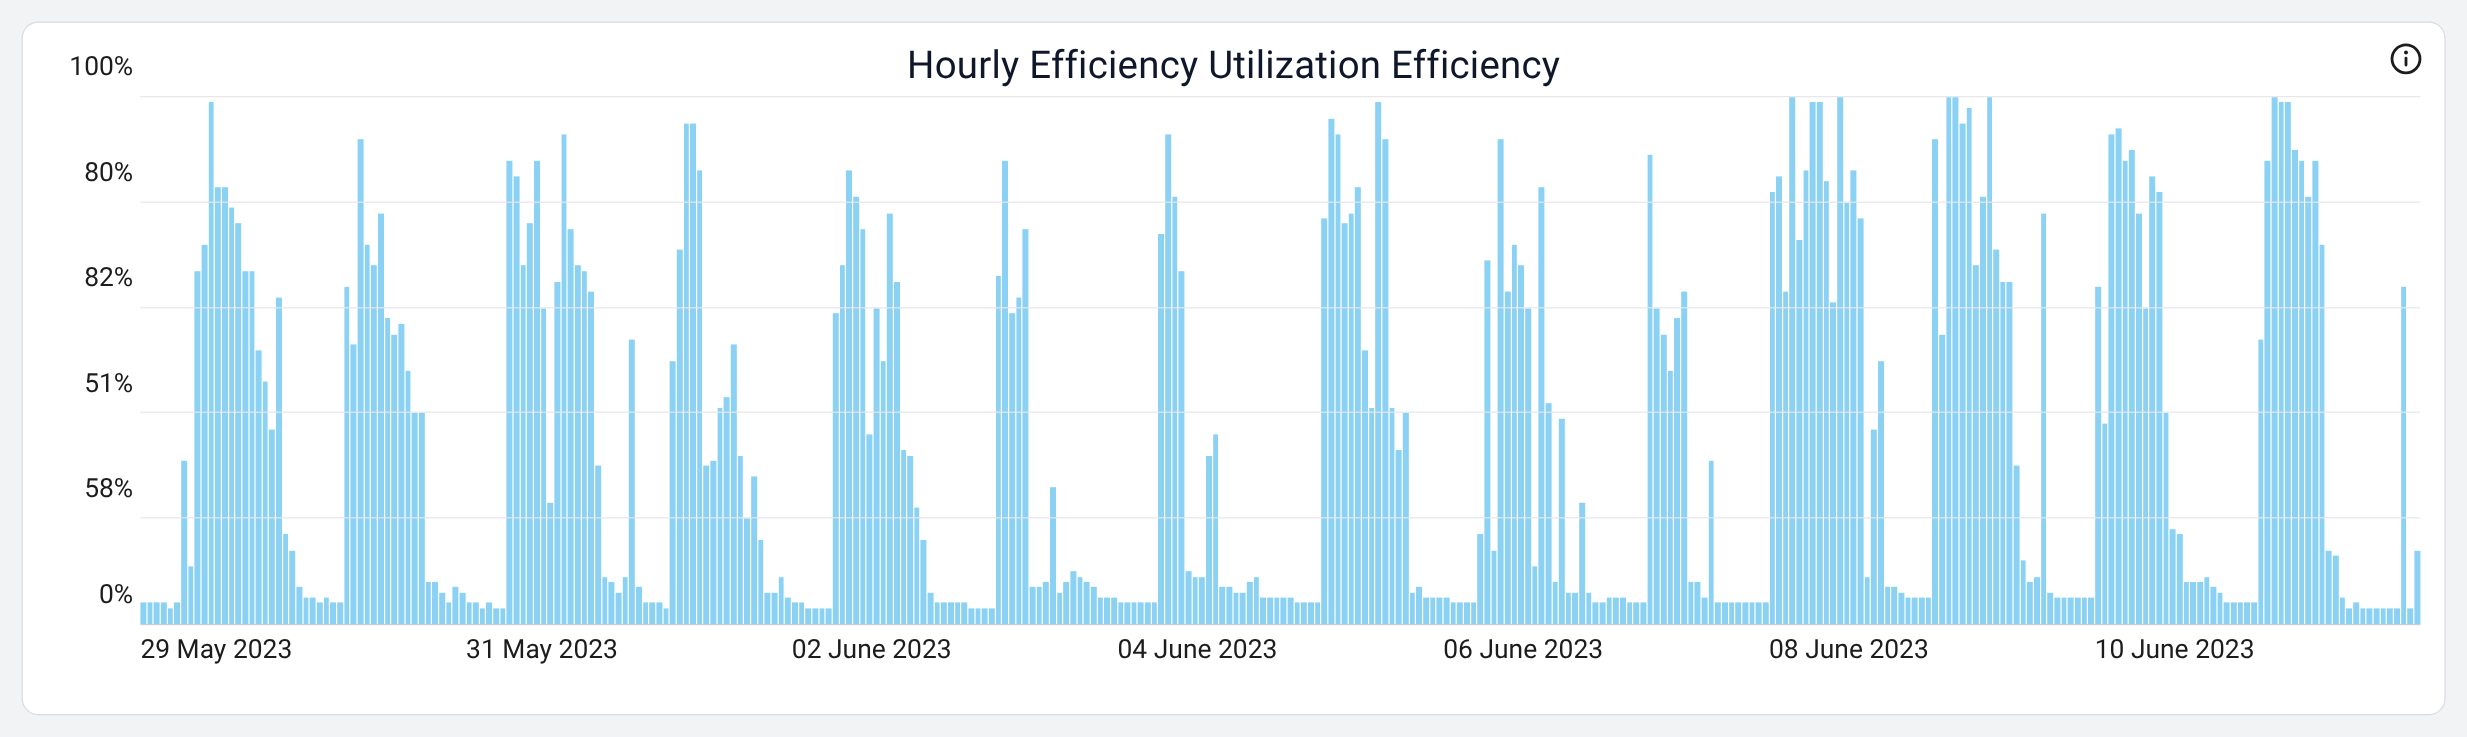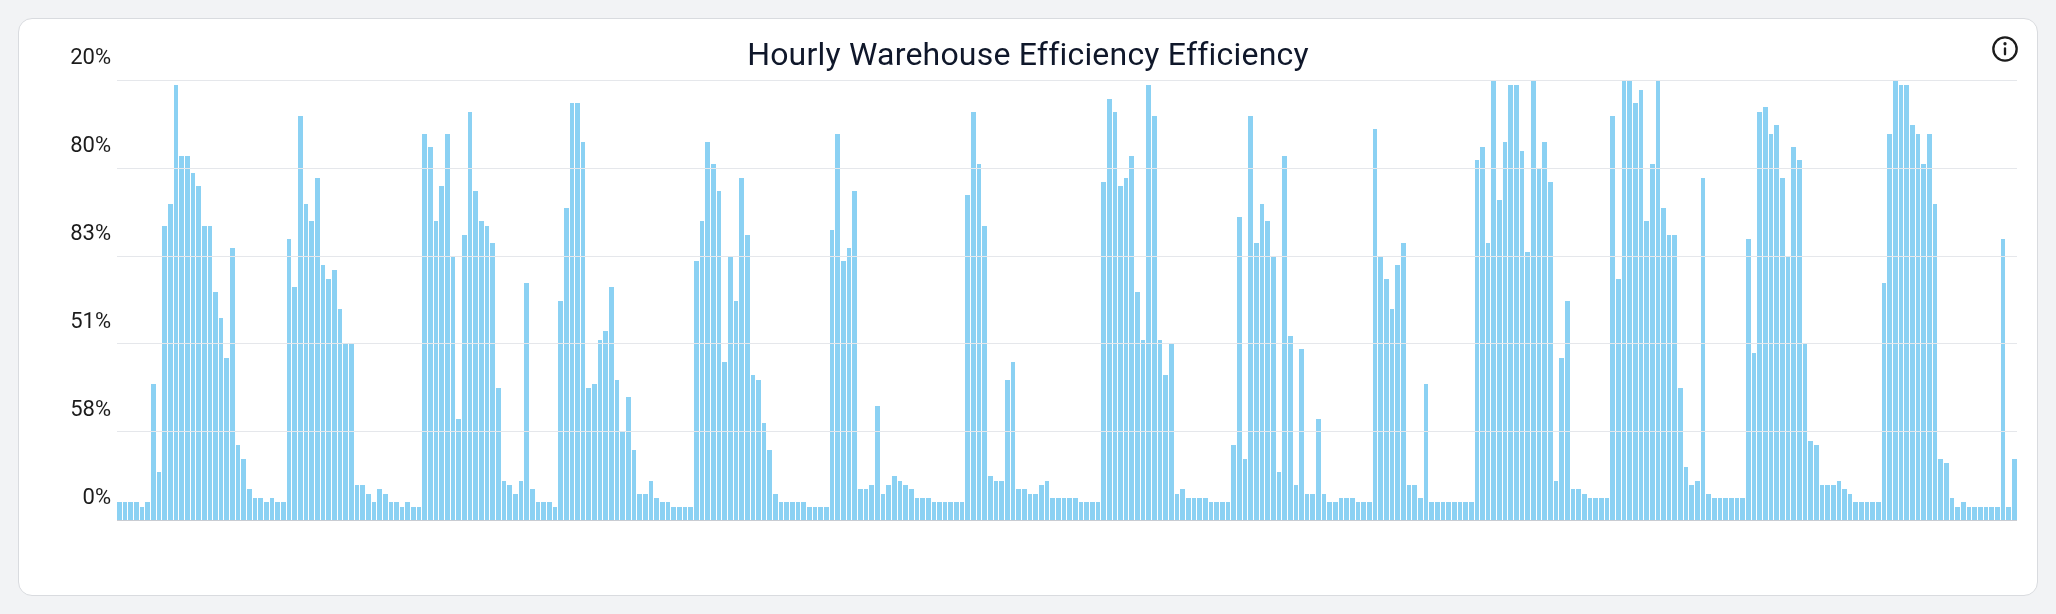--- a/index.html
+++ b/index.html
@@ -101,38 +101,38 @@
     font-size: 22px;
     color: #1c1c1c;
     white-space: nowrap;
   }
 </style>
 </head>
 <body>
 
 <div class="page">
   <div class="card">
-    <div class="title">Hourly Warehouse Efficiency Efficiency</div>
+    <div class="title">Hourly Efficiency Utilization Efficiency</div>
 
     <div class="info-btn">
       <svg viewBox="0 0 24 24" width="28" height="28">
         <circle cx="12" cy="12" r="10" fill="none" stroke="#1c1c1c" stroke-width="2"></circle>
         <circle cx="12" cy="7.5" r="1.4" fill="#1c1c1c"></circle>
         <rect x="11" y="10.5" width="2" height="7" rx="1" fill="#1c1c1c"></rect>
       </svg>
     </div>
 
     <div class="plot-wrap">
       <div class="y-axis" id="y-axis">
           <div class="y-tick" style="bottom: 0%;">0%</div>
           <div class="y-tick" style="bottom: 20%;">58%</div>
           <div class="y-tick" style="bottom: 40%;">51%</div>
-          <div class="y-tick" style="bottom: 60%;">83%</div>
+          <div class="y-tick" style="bottom: 60%;">82%</div>
           <div class="y-tick" style="bottom: 80%;">80%</div>
-          <div class="y-tick" style="bottom: 100%;">20%</div>
+          <div class="y-tick" style="bottom: 100%;">100%</div>
         </div>
       <div class="plot" id="plot">
         <div class="bars" id="bars">
             <div class="bar" style="height: 4%;"></div>
             <div class="bar" style="height: 4%;"></div>
             <div class="bar" style="height: 4%;"></div>
             <div class="bar" style="height: 4%;"></div>
             <div class="bar" style="height: 3%;"></div>
             <div class="bar" style="height: 4%;"></div>
             <div class="bar" style="height: 31%;"></div>
@@ -466,14 +466,23 @@
             <div class="bar" style="height: 3%;"></div>
             <div class="bar" style="height: 14%;"></div>
           </div>
       <div class="grid-line" style="bottom: 20%;"></div>
           <div class="grid-line" style="bottom: 40%;"></div>
           <div class="grid-line" style="bottom: 60%;"></div>
           <div class="grid-line" style="bottom: 80%;"></div>
           <div class="grid-line" style="bottom: 100%;"></div>
         </div>
     </div>
+    <div class="x-axis" id="x-axis">
+        <div class="x-tick" style="left: 0%;">29 May 2023</div>
+        <div class="x-tick" style="left: 14.2857%;">31 May 2023</div>
+        <div class="x-tick" style="left: 28.5714%;">02 June 2023</div>
+        <div class="x-tick" style="left: 42.8571%;">04 June 2023</div>
+        <div class="x-tick" style="left: 57.1429%;">06 June 2023</div>
+        <div class="x-tick" style="left: 71.4286%;">08 June 2023</div>
+        <div class="x-tick" style="left: 85.7143%;">10 June 2023</div>
+      </div>
   </div>
 </div>
 
 </body></html>

